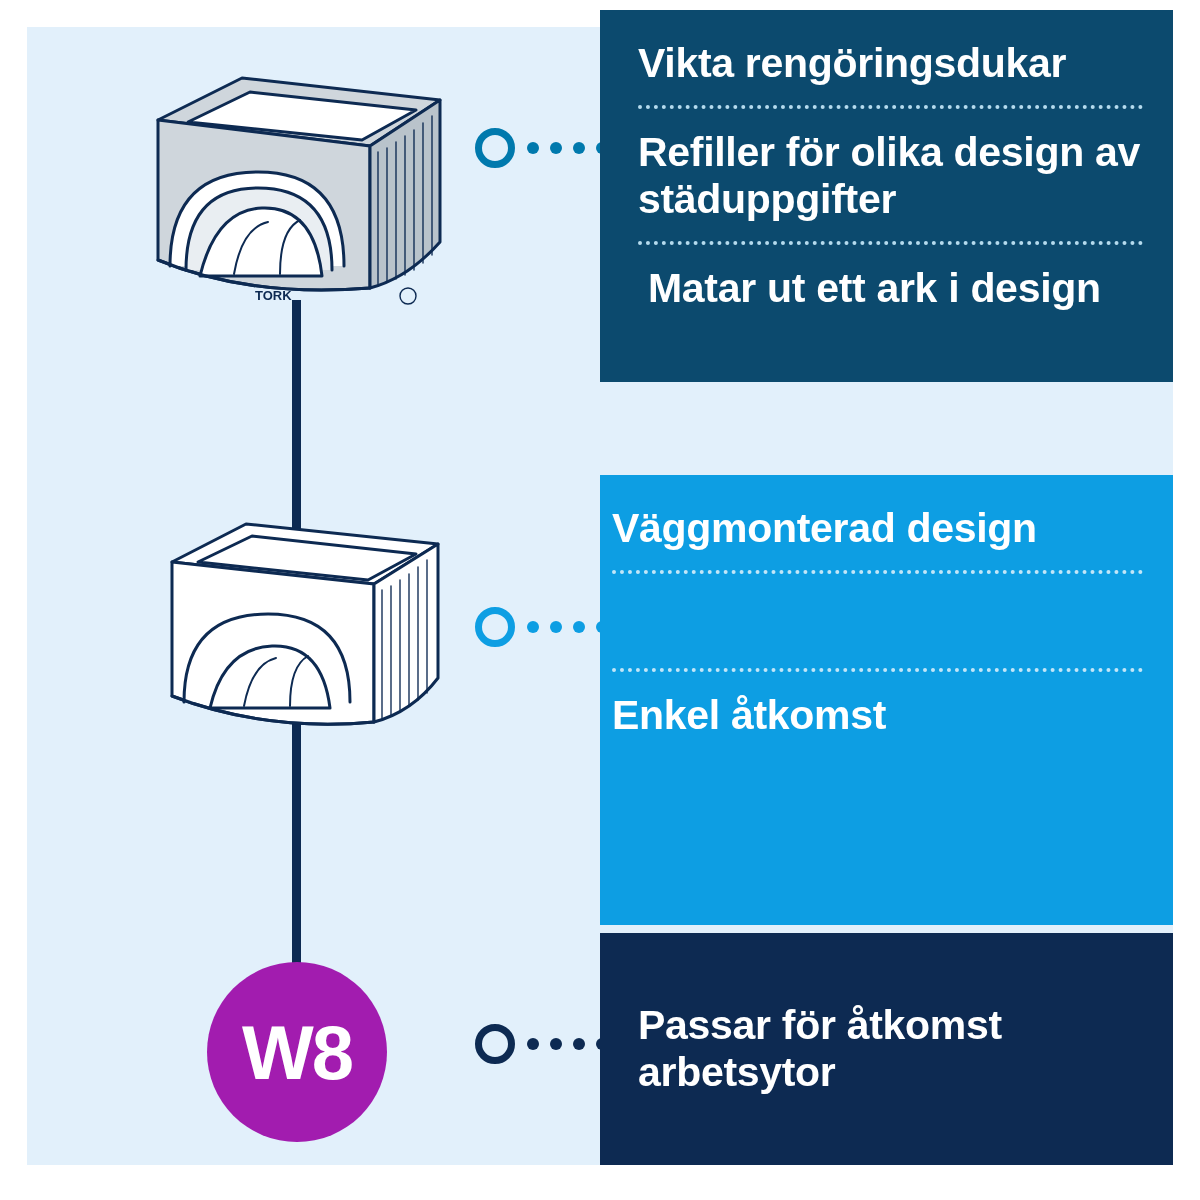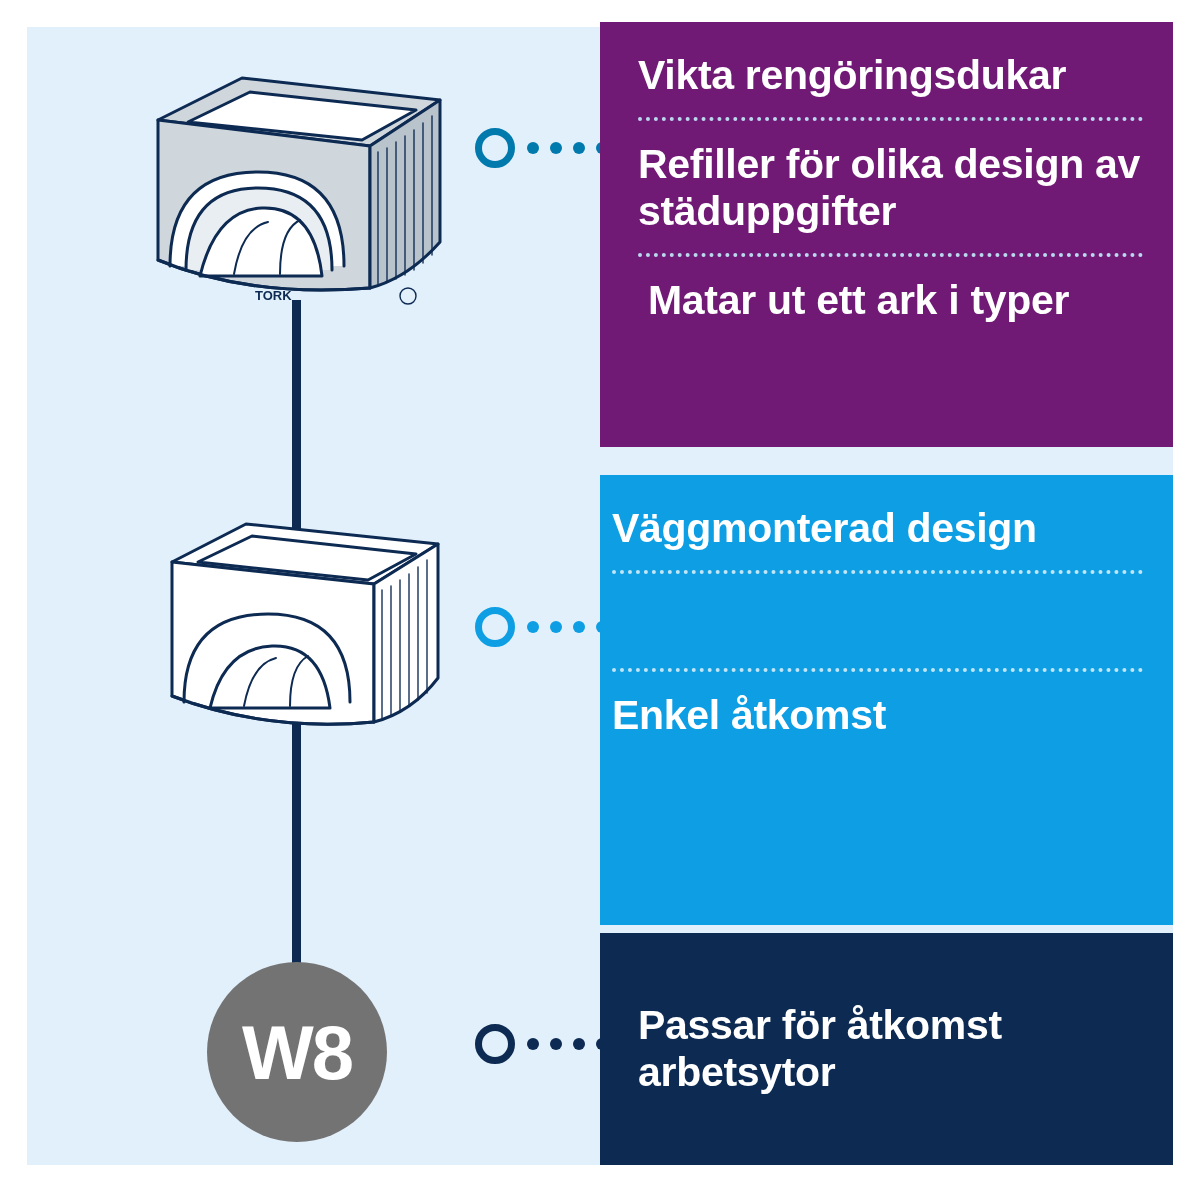--- a/index.html
+++ b/index.html
@@ -31,21 +31,21 @@
   
   .panel {
     position: absolute;
     left: 600px;
     width: 573px;
     padding: 30px 30px 30px 38px;
     display: flex;
     flex-direction: column;
     justify-content: flex-start;
   }
-  .panel-1 { top: 22px;  height: 425px; background: #701a75; }
+  .panel-1 { top: 10px;  height: 372px; background: #0c4a6e; }
   .panel-2 { top: 475px; height: 450px; background: #0d9ee3; padding-left: 12px; }
   .panel-3 { top: 933px; height: 232px; background: #0d2a52; justify-content: center; }
 
   .feature {
     color: #ffffff;
     font-weight: bold;
     font-size: 41px;
     line-height: 1.15;
     letter-spacing: -0.3px;
   }
@@ -86,21 +86,21 @@
   .conn-1 { left: 475px; top: 128px; }
   .conn-2 { left: 475px; top: 607px; }
   .conn-3 { left: 475px; top: 1024px; }
 
   
   .badge {
     position: absolute;
     left: 207px; top: 962px;
     width: 180px; height: 180px;
     border-radius: 50%;
-    background: #737373;
+    background: #a21caf;
     display: flex; align-items: center; justify-content: center;
   }
   .badge span {
     color: #ffffff;
     font-weight: bold;
     font-size: 76px;
     letter-spacing: -2px;
   }
 
   
@@ -203,21 +203,21 @@
         <div class="dot"></div>
         <div class="dot"></div>
     </div>
   </div>
 
   <div class="panel panel-1">
     <div class="feature">Vikta rengöringsdukar</div>
     <div class="divider"></div>
     <div class="feature">Refiller för olika design av städuppgifter</div>
     <div class="divider"></div>
-    <div class="feature f-indent">Matar ut ett ark i typer</div>
+    <div class="feature f-indent">Matar ut ett ark i design</div>
   </div>
 
   <div class="panel panel-2">
     <div class="feature">Väggmonterad design</div>
     <div class="divider"></div>
     <div class="divider" style="margin-top:74px"></div>
     <div class="feature">Enkel åtkomst</div>
   </div>
 
   <div class="panel panel-3">

